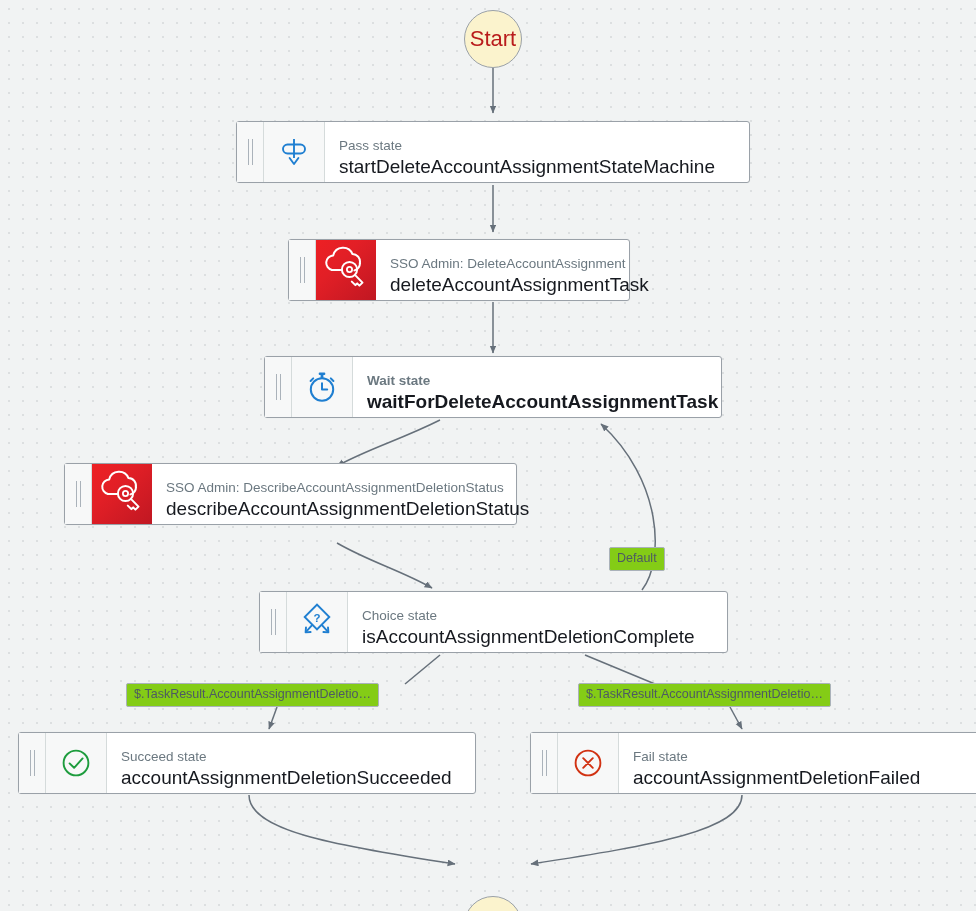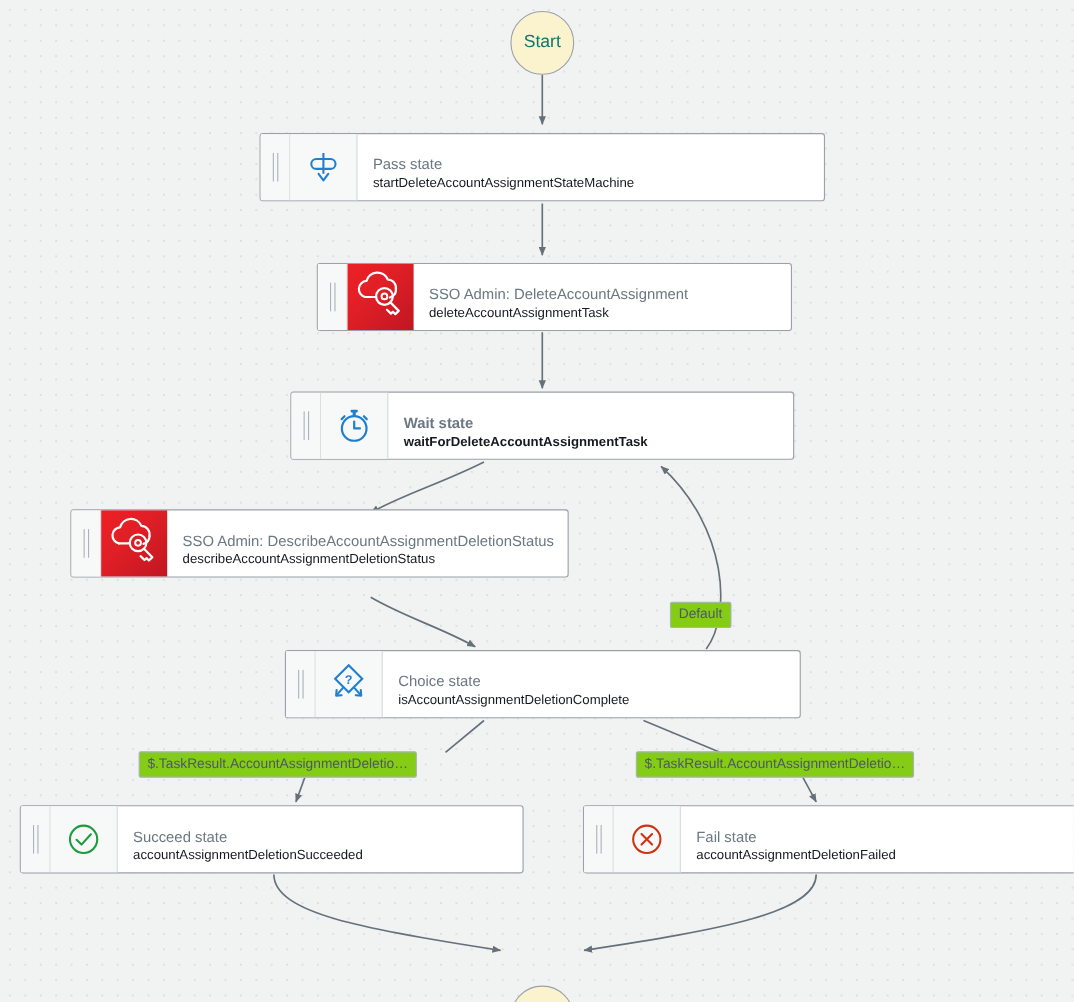--- a/index.html
+++ b/index.html
@@ -38,22 +38,22 @@
     position: absolute;
     width: 58px;
     height: 58px;
     border-radius: 50%;
     background: #fbf3cd;
     border: 1px solid #9aa1a8;
     box-sizing: border-box;
     display: flex;
     align-items: center;
     justify-content: center;
-    font-size: 16px;
-    color: #0f766e;
+    font-size: 22px;
+    color: #b91c1c;
     z-index: 3;
     text-align: center;
   }
 
   
   .state-node {
     position: absolute;
     display: flex;
     align-items: stretch;
     background: #ffffff;
@@ -101,21 +101,21 @@
     padding: 12px 16px 0 14px;
     min-width: 0;
   }
   .label-type {
     font-size: 13.5px;
     color: #6b7880;
     line-height: 1.32;
     white-space: nowrap;
   }
   .label-name {
-    font-size: 12px;
+    font-size: 19px;
     color: #16191f;
     line-height: 1.3;
     white-space: nowrap;
   }
 
   
   .edge-label {
     position: absolute;
     background: #84cc16;
     border: 1px solid #aab2ba;
@@ -180,21 +180,21 @@
       <line x1="17" y1="4" x2="17" y2="23" stroke="#1f7fd1" stroke-width="1.9"></line>
       <path d="M12.6,23 L17,29 L21.4,23" fill="none" stroke="#1f7fd1" stroke-width="1.9" stroke-linecap="round" stroke-linejoin="round"></path>
     </svg>
   </div>
   <div class="labels">
     <span class="label-type">Pass state</span>
     <span class="label-name">startDeleteAccountAssignmentStateMachine</span>
   </div>
 </div>
 
-<div class="state-node" style="left:288px; top:239px; width:432px;">
+<div class="state-node" style="left:288px; top:239px; width:342px;">
   <div class="drag-handle">
       <div class="bars"></div>
     </div>
   <div class="icon-cell aws-service">
     <svg width="60" height="60" viewBox="0 0 60 60">
       <path d="M16,30 a7.4,7.4 0 0,1 1.2,-14.6 a10.2,10.2 0 0,1 19.3,-1.3 a7.6,7.6 0 0,1 7.3,9.2" fill="none" stroke="#ffffff" stroke-width="2" stroke-linecap="round" stroke-linejoin="round"></path>
       <path d="M16,30 L26,30" fill="none" stroke="#ffffff" stroke-width="2" stroke-linecap="round"></path>
       <path d="M44,23.3 a7.6,7.6 0 0,1 -5.6,7.1" fill="none" stroke="#ffffff" stroke-width="2" stroke-linecap="round"></path>
       <circle cx="33.5" cy="29.5" r="7.6" fill="none" stroke="#ffffff" stroke-width="2"></circle>
       <circle cx="33.5" cy="29.5" r="2.6" fill="none" stroke="#ffffff" stroke-width="1.8"></circle>

